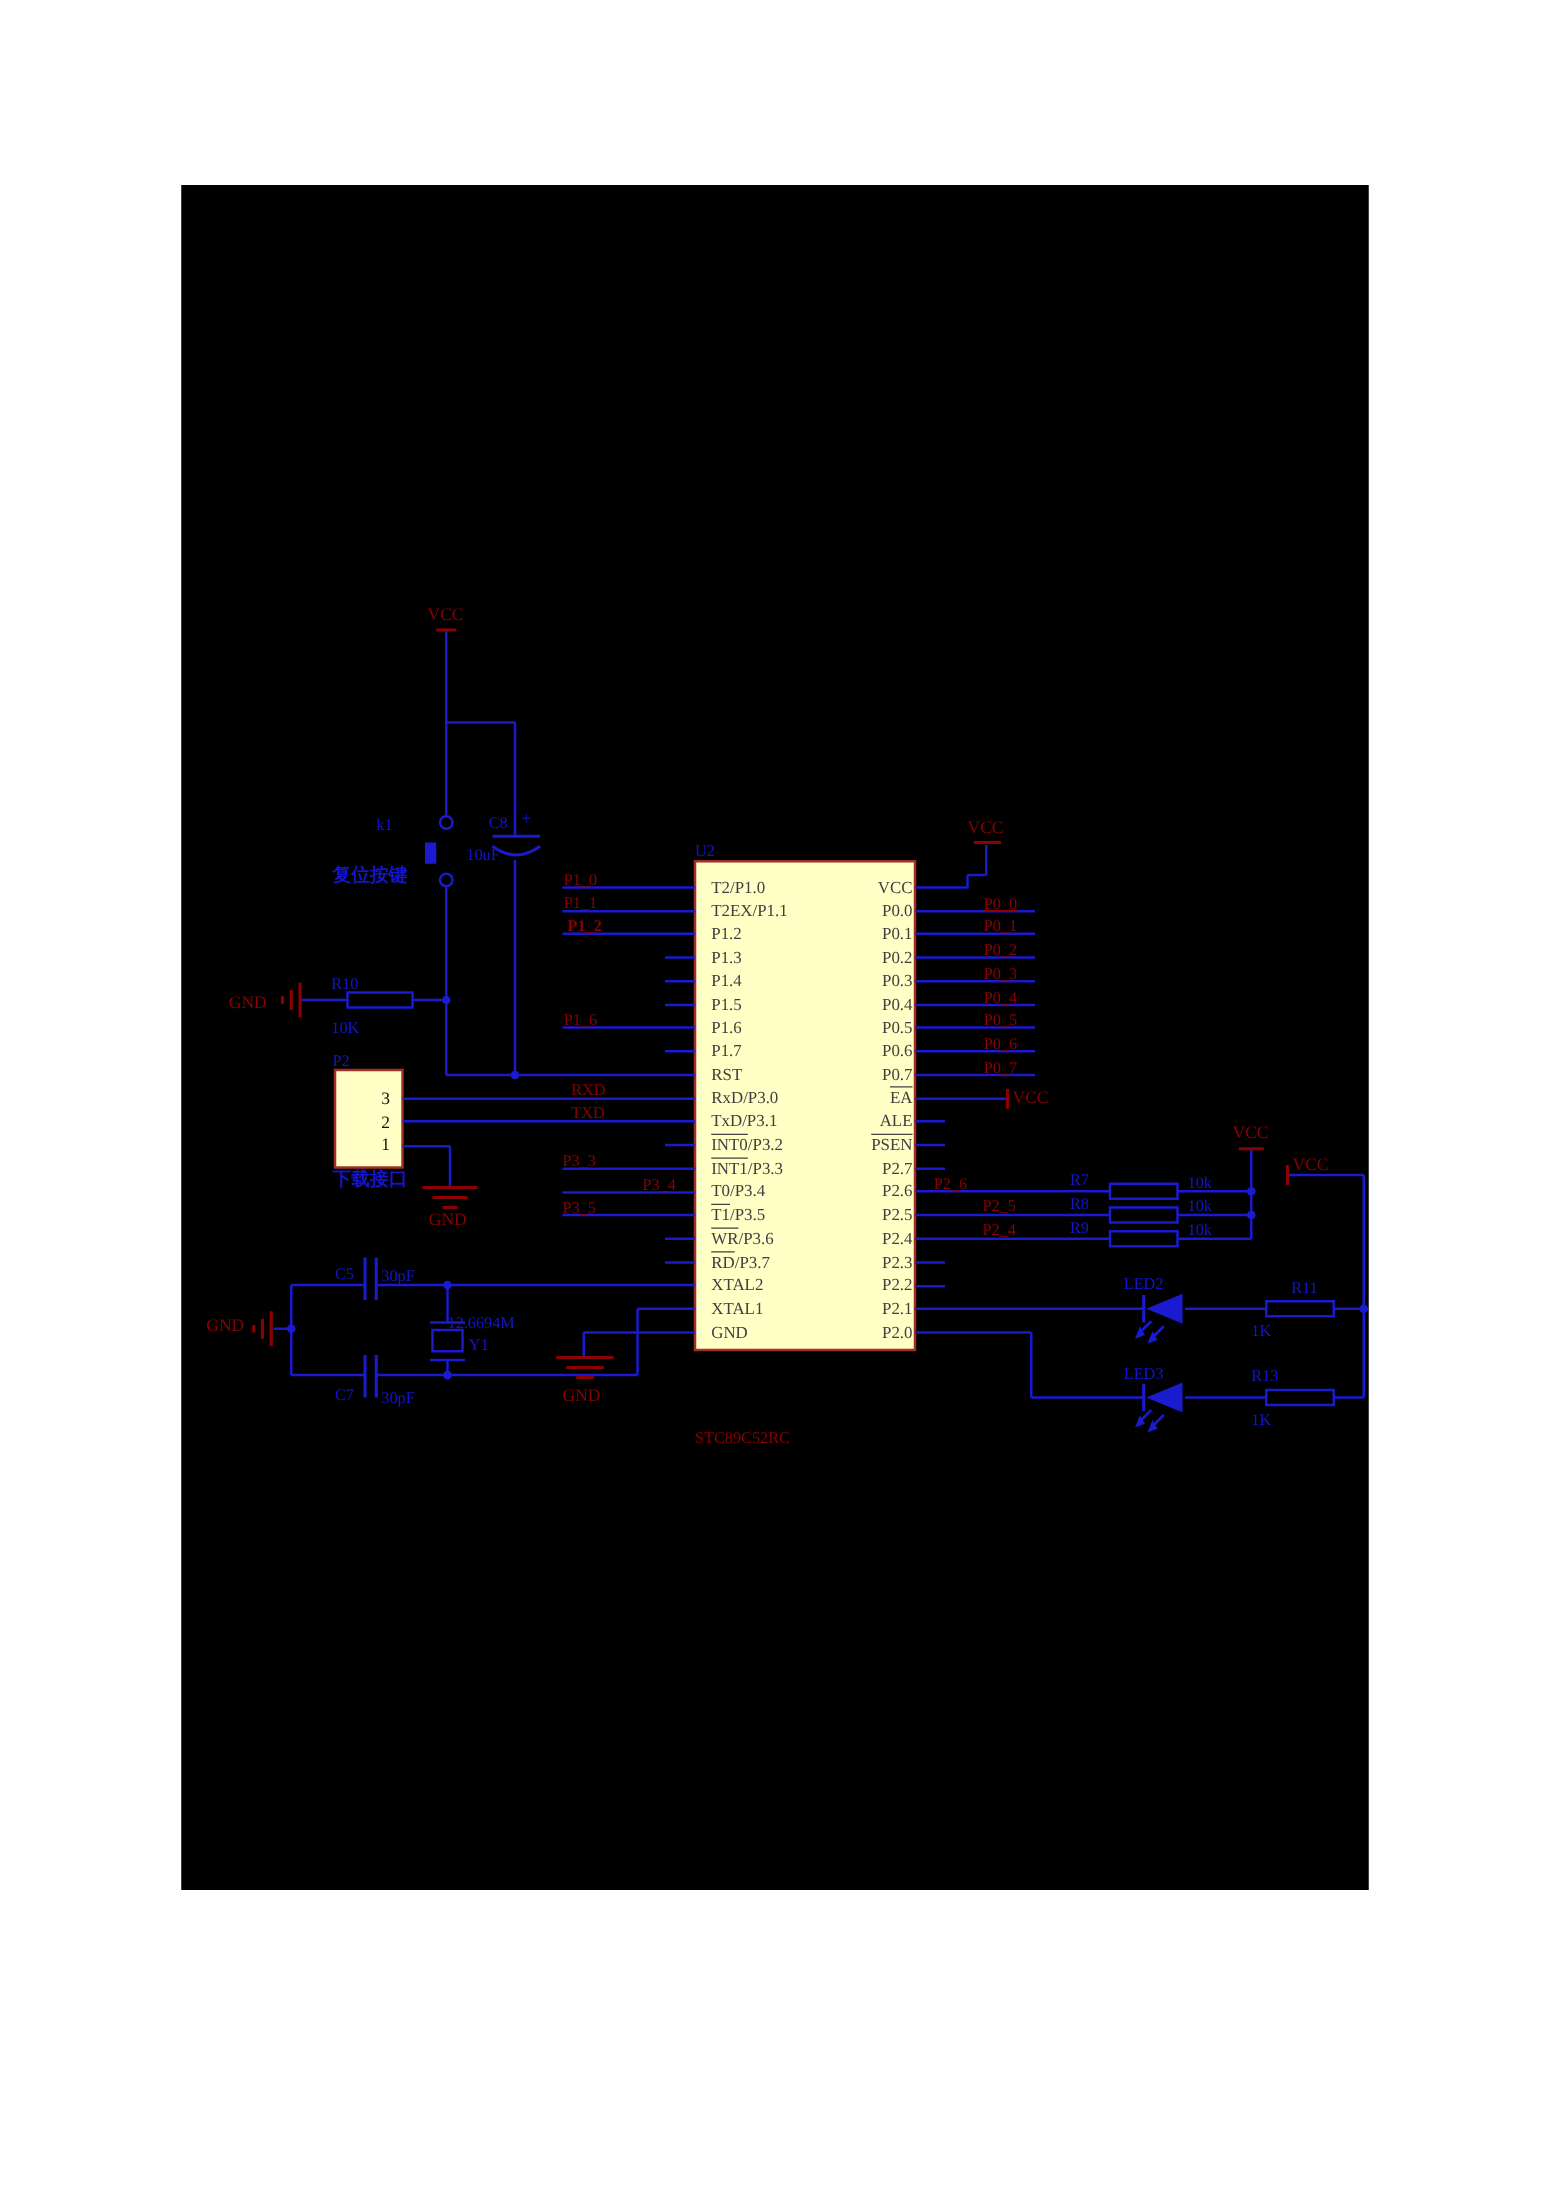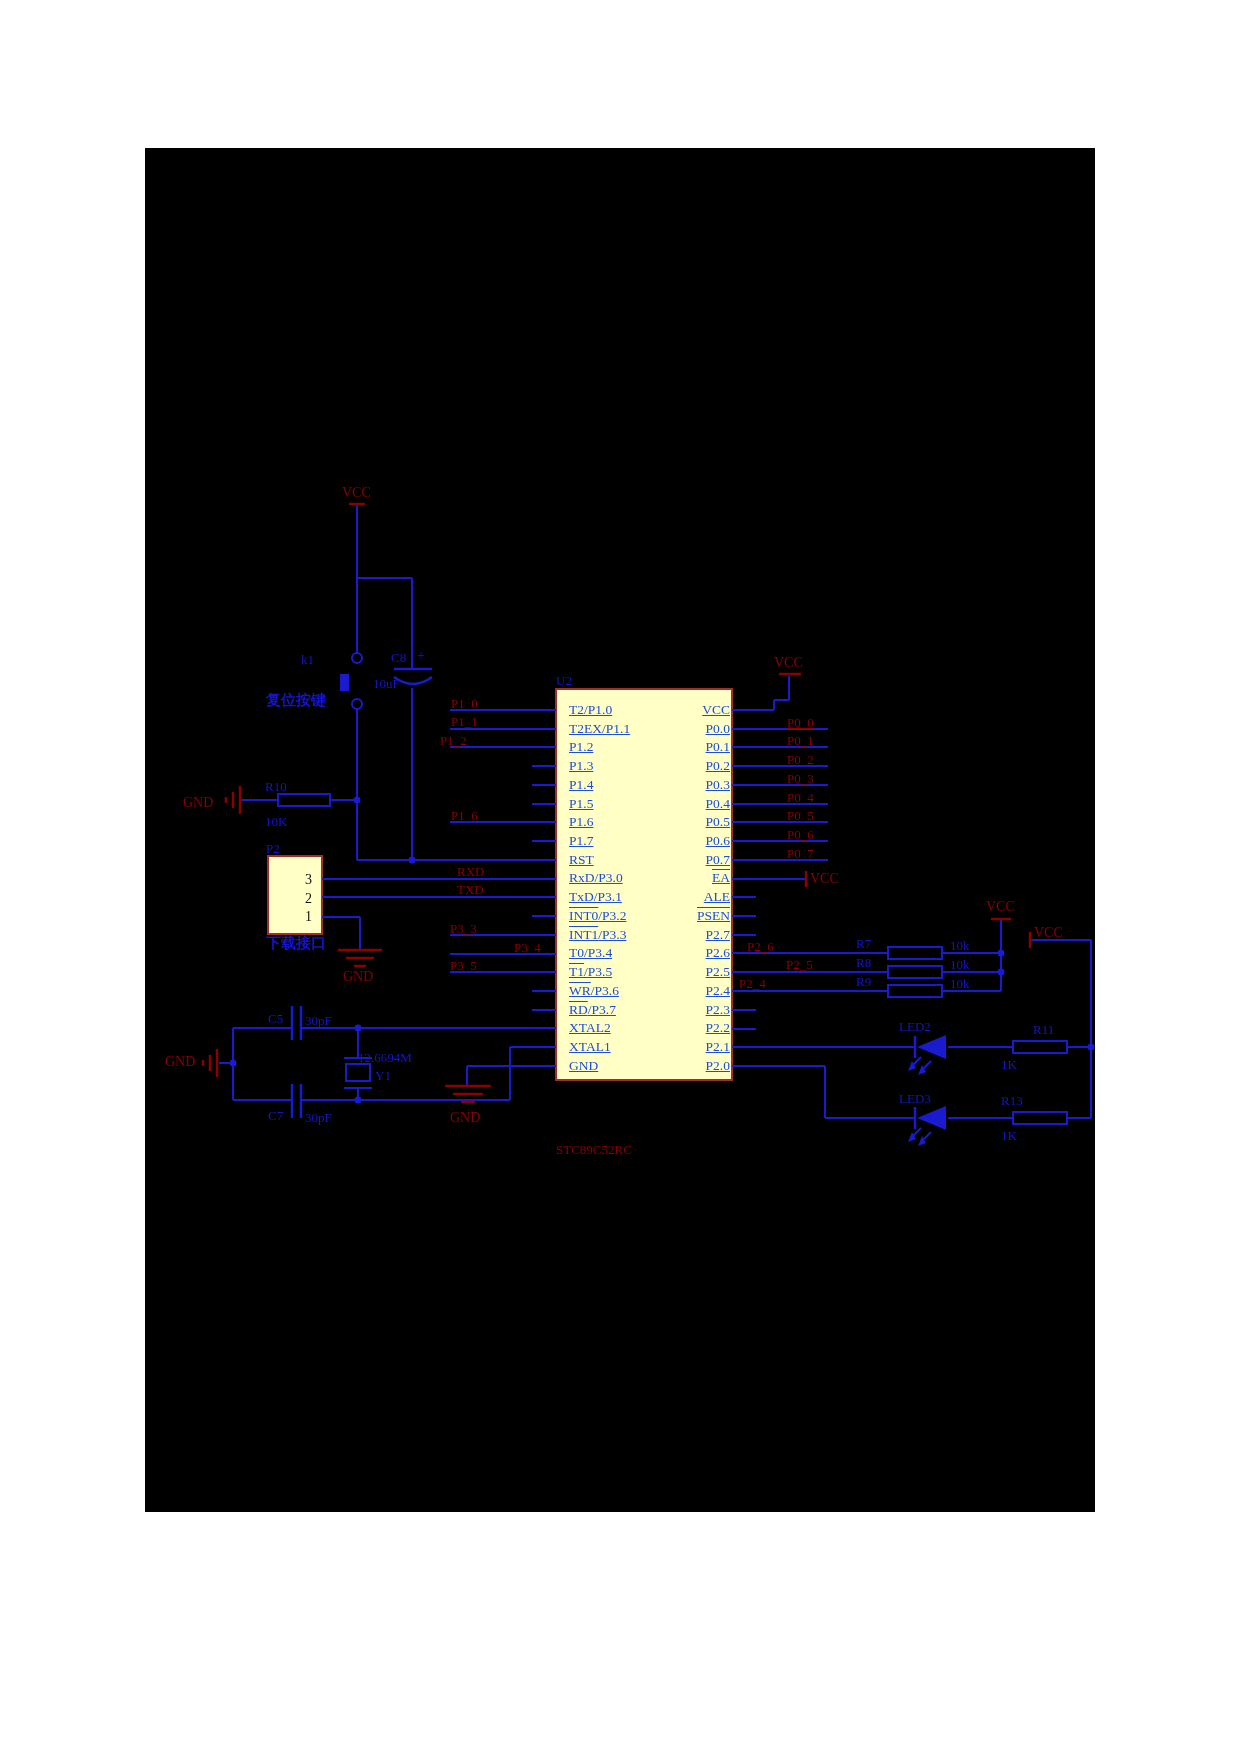--- a/index.html
+++ b/index.html
@@ -6,21 +6,21 @@
   #page{position:relative;width:1240px;height:1754px;background:#ffffff;overflow:hidden;
         font-family:"Liberation Serif",serif;}
   #canvas{position:absolute;left:145px;top:148px;width:950px;height:1364px;background:#000000;}
   #schem-svg{position:absolute;left:0;top:0;}
   .txt{position:absolute;white-space:nowrap;}
   .blue{color:#1414cc;}
   .dred{color:#8b0000;}
   .f13{font-size:13px;}
   .f14{font-size:14px;}
   .cjk{font-size:15px;font-weight:bold;}
-  .pins{position:absolute;font-size:13.5px;color:#1d4ed8;text-decoration:underline;}
+  .pins{position:absolute;font-size:13.5px;color:#404040;}
   .pins .pin{height:18.72px;line-height:18.72px;}
   .pins-right{width:168px;text-align:right;}
   .ov{text-decoration:overline;}
   .p2pins{position:absolute;left:270px;top:871px;width:42px;text-align:right;
           font-size:14px;color:#111111;}
   .p2pins .pin{height:18.7px;line-height:18.7px;}
 </style>
 </head>
 <body>
 
@@ -272,21 +272,21 @@
   <div class="txt blue f13" style="left:391px;top:650px;">C8</div>
   <div class="txt blue f14" style="left:417px;top:648px;">+</div>
   <div class="txt blue f13" style="left:373px;top:676px;">10uF</div>
   <div class="txt dred f14" style="left:183px;top:795px;">GND</div>
   <div class="txt blue f13" style="left:265px;top:779px;">R10</div>
   <div class="txt blue f13" style="left:265px;top:814px;">10K</div>
   <div class="txt dred f14" style="left:343px;top:969px;">GND</div>
 
   <div class="txt dred f13" style="left:451px;top:696px;">P1_0</div>
   <div class="txt dred f13" style="left:451px;top:714px;">P1_1</div>
-  <div class="txt dred f13" style="left:440px;top:733px;">P1_2</div>
+  <div class="txt dred f13" style="left:454px;top:733px;font-weight:bold;">P1_2</div>
   <div class="txt dred f13" style="left:451px;top:808px;">P1_6</div>
   <div class="txt dred f13" style="left:457px;top:864px;">RXD</div>
   <div class="txt dred f13" style="left:457px;top:882px;">TXD</div>
   <div class="txt dred f13" style="left:450px;top:921px;">P3_3</div>
   <div class="txt dred f13" style="left:474px;top:940px;margin-left:40px;">P3_4</div>
   <div class="txt dred f13" style="left:450px;top:958px;">P3_5</div>
 
   <div class="txt dred f14" style="left:165px;top:1054px;">GND</div>
   <div class="txt blue f13" style="left:268px;top:1011px;">C5</div>
   <div class="txt blue f13" style="left:305px;top:1013px;">30pF</div>
@@ -303,21 +303,21 @@
   <div class="txt dred f13" style="left:787px;top:771px;">P0_3</div>
   <div class="txt dred f13" style="left:787px;top:790px;">P0_4</div>
   <div class="txt dred f13" style="left:787px;top:808px;">P0_5</div>
   <div class="txt dred f13" style="left:787px;top:827px;">P0_6</div>
   <div class="txt dred f13" style="left:787px;top:846px;">P0_7</div>
   <div class="txt dred f14" style="left:810px;top:871px;">VCC</div>
 
   <div class="txt dred f14" style="left:986px;top:899px;">VCC</div>
   <div class="txt dred f13" style="left:747px;top:939px;">P2_6</div>
   <div class="txt dred f13" style="left:786px;top:957px;">P2_5</div>
-  <div class="txt dred f13" style="left:739px;top:976px;text-align:right;">P2_4</div>
+  <div class="txt dred f13" style="left:786px;top:976px;text-align:right;">P2_4</div>
   <div class="txt blue f13" style="left:856px;top:936px;">R7</div>
   <div class="txt blue f13" style="left:950px;top:938px;">10k</div>
   <div class="txt blue f13" style="left:856px;top:955px;">R8</div>
   <div class="txt blue f13" style="left:950px;top:957px;">10k</div>
   <div class="txt blue f13" style="left:856px;top:974px;">R9</div>
   <div class="txt blue f13" style="left:950px;top:976px;">10k</div>
 
   <div class="txt dred f14" style="left:1034px;top:925px;">VCC</div>
   <div class="txt blue f13" style="left:899px;top:1019px;">LED2</div>
   <div class="txt blue f13" style="left:1001px;top:1022px;margin-left:32px;">R11</div>

